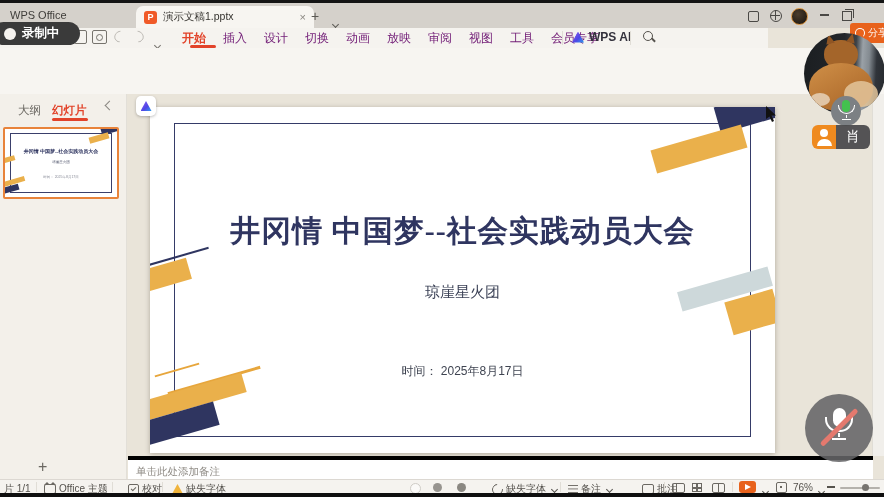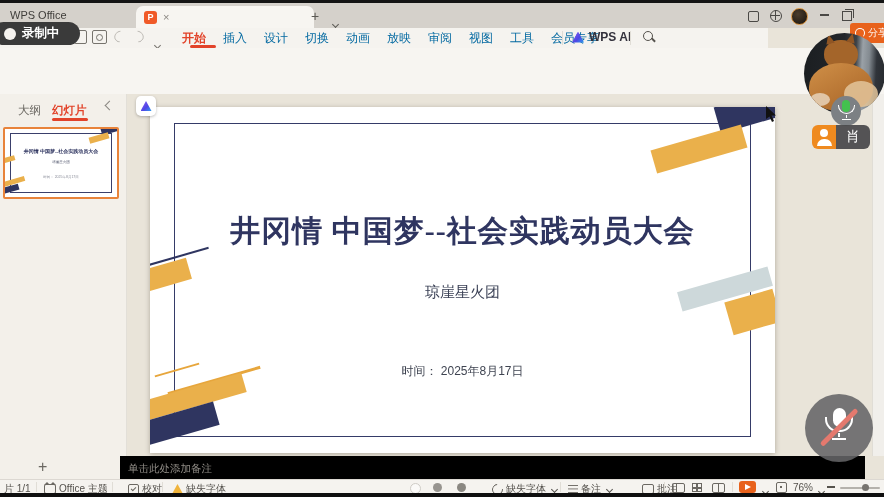--- a/index.html
+++ b/index.html
@@ -13,21 +13,21 @@
   
   .topstrip{left:0;top:0;width:884px;height:3px;background:#141414}
   .bottomstrip{left:0;top:493px;width:884px;height:4px;background:#0f0f0f}
   
   .tabbar{left:0;top:3px;width:884px;height:25px;background:#d5d1cb}
   .tab{border-radius:7px 7px 0 0;height:22px;top:3px;font-size:10.5px}
   .ptile{width:13px;height:13px;border-radius:3px;background:#f05a28;color:#fff;font-size:9px;
          font-weight:bold;display:flex;align-items:center;justify-content:center}
   
   .quickrow{left:0;top:28px;width:768px;height:20px;background:#f5f3ef}
-  .menu-item{font-size:12px;color:#0369a1;cursor:default}
+  .menu-item{font-size:12px;color:#701a75;cursor:default}
   .menu-active{color:#e2432a;font-weight:bold}
   .recpill{left:-8px;top:22px;width:88px;height:23px;background:#3a3a3a;border-radius:12px;
            color:#fff;display:flex;align-items:center;z-index:9}
   
   .ribbon{left:0;top:48px;width:884px;height:46px;background:#f7f5f1;border-bottom:1px solid #deDBd5}
   .rbtn{position:absolute;display:flex;flex-direction:column;align-items:center;justify-content:space-between;
         height:36px;top:53px;font-size:10px;color:#504d48}
   .rlb{display:flex;align-items:center;white-space:nowrap}
   .gray{color:#b9b6b0}
   .fx{position:absolute;top:73px;font-size:11px;color:#b9b6b0;font-family:"Liberation Serif",serif}
@@ -38,21 +38,21 @@
   
   .sidebar{left:0;top:94px;width:126px;height:386px;background:#f3f0ea;border-right:1px solid #e2dfd8}
   .thumb{left:3px;top:127px;width:112px;height:68px;background:#fff;border:2px solid #e8833a;border-radius:2px;overflow:hidden}
   
   .canvas{left:127px;top:94px;width:745px;height:362px;background:#e9e4d9}
   .slide{left:150px;top:107px;width:625px;height:346px;background:#fff;overflow:hidden;
          box-shadow:0 1px 5px rgba(60,55,40,.35)}
   .deco{position:absolute}
   .slide-border{position:absolute;left:24px;top:16px;right:24px;bottom:16px;border:1.5px solid #353b68}
   
-  .notesbar{left:120px;top:456px;width:745px;height:23px;background:#000000;border-top:1px solid #000000}
+  .notesbar{left:128px;top:456px;width:745px;height:23px;background:#ffffff;border-top:4px solid #000000}
   .statusbar{left:0;top:479px;width:884px;height:14px;background:#f5f3ef;border-top:1px solid #dcd8d2;font-size:10px}
   .sb-item{display:flex;align-items:center;gap:3px;color:#55524d}
   .ic-sq{display:inline-block;border:1.2px solid #6b6862;border-radius:2px}
   
   .cam{left:804px;top:33px;width:81px;height:81px;border-radius:50%;overflow:hidden;z-index:11;
        background:linear-gradient(93deg,#1b1e21 0%,#23262a 48%,#3d4247 62%,#9aa1a7 70%,#848b91 78%,#30343a 87%,#26292d 100%)}
   .micbadge{left:831px;top:96px;width:30px;height:30px;border-radius:50%;background:#7c8084;z-index:12}
   .mutebtn{left:805px;top:394px;width:68px;height:68px;border-radius:50%;background:rgba(100,100,102,.88);z-index:12}
   .whitebar{position:absolute;background:#fff}
   .cursor{position:absolute;width:12px;height:17px;z-index:13;
@@ -63,20 +63,21 @@
 <body>
 
 <div class="screen">
 
   <div class="abs topstrip"></div>
 
   <div class="abs tabbar">
     <div class="abs" style="left:10px;top:6px;font-size:11px;color:#3f3d3a">WPS Office</div>
     <div class="abs tab flex" style="left:136px;width:162px;background:#f7f5f1;padding:0 8px;gap:6px">
       <span class="ptile">P</span>
+      <span style="font-size:10.5px;color:#35332f;white-space:nowrap;flex:1">演示文稿1.pptx</span>
       <span style="color:#8a8782;font-size:11px">×</span>
     </div>
     <div class="abs" style="left:311px;top:5px;font-size:14px;color:#5c5a55">+</div>
     <div class="abs" style="left:330px;top:10px;color:#5c5a55"><span class="chev"></span></div>
 
     <div class="abs" style="left:748px;top:8px;width:9px;height:9px;border:1.2px solid #4a4845;border-radius:2px"></div>
     <div class="abs" style="left:770px;top:7px;width:10px;height:10px;border:1.2px solid #4a4845;border-radius:50%">
       <div style="position:absolute;left:4px;top:-1px;width:1px;height:10px;background:#4a4845"></div>
       <div style="position:absolute;left:-1px;top:4px;width:10px;height:1px;background:#4a4845"></div>
     </div>

